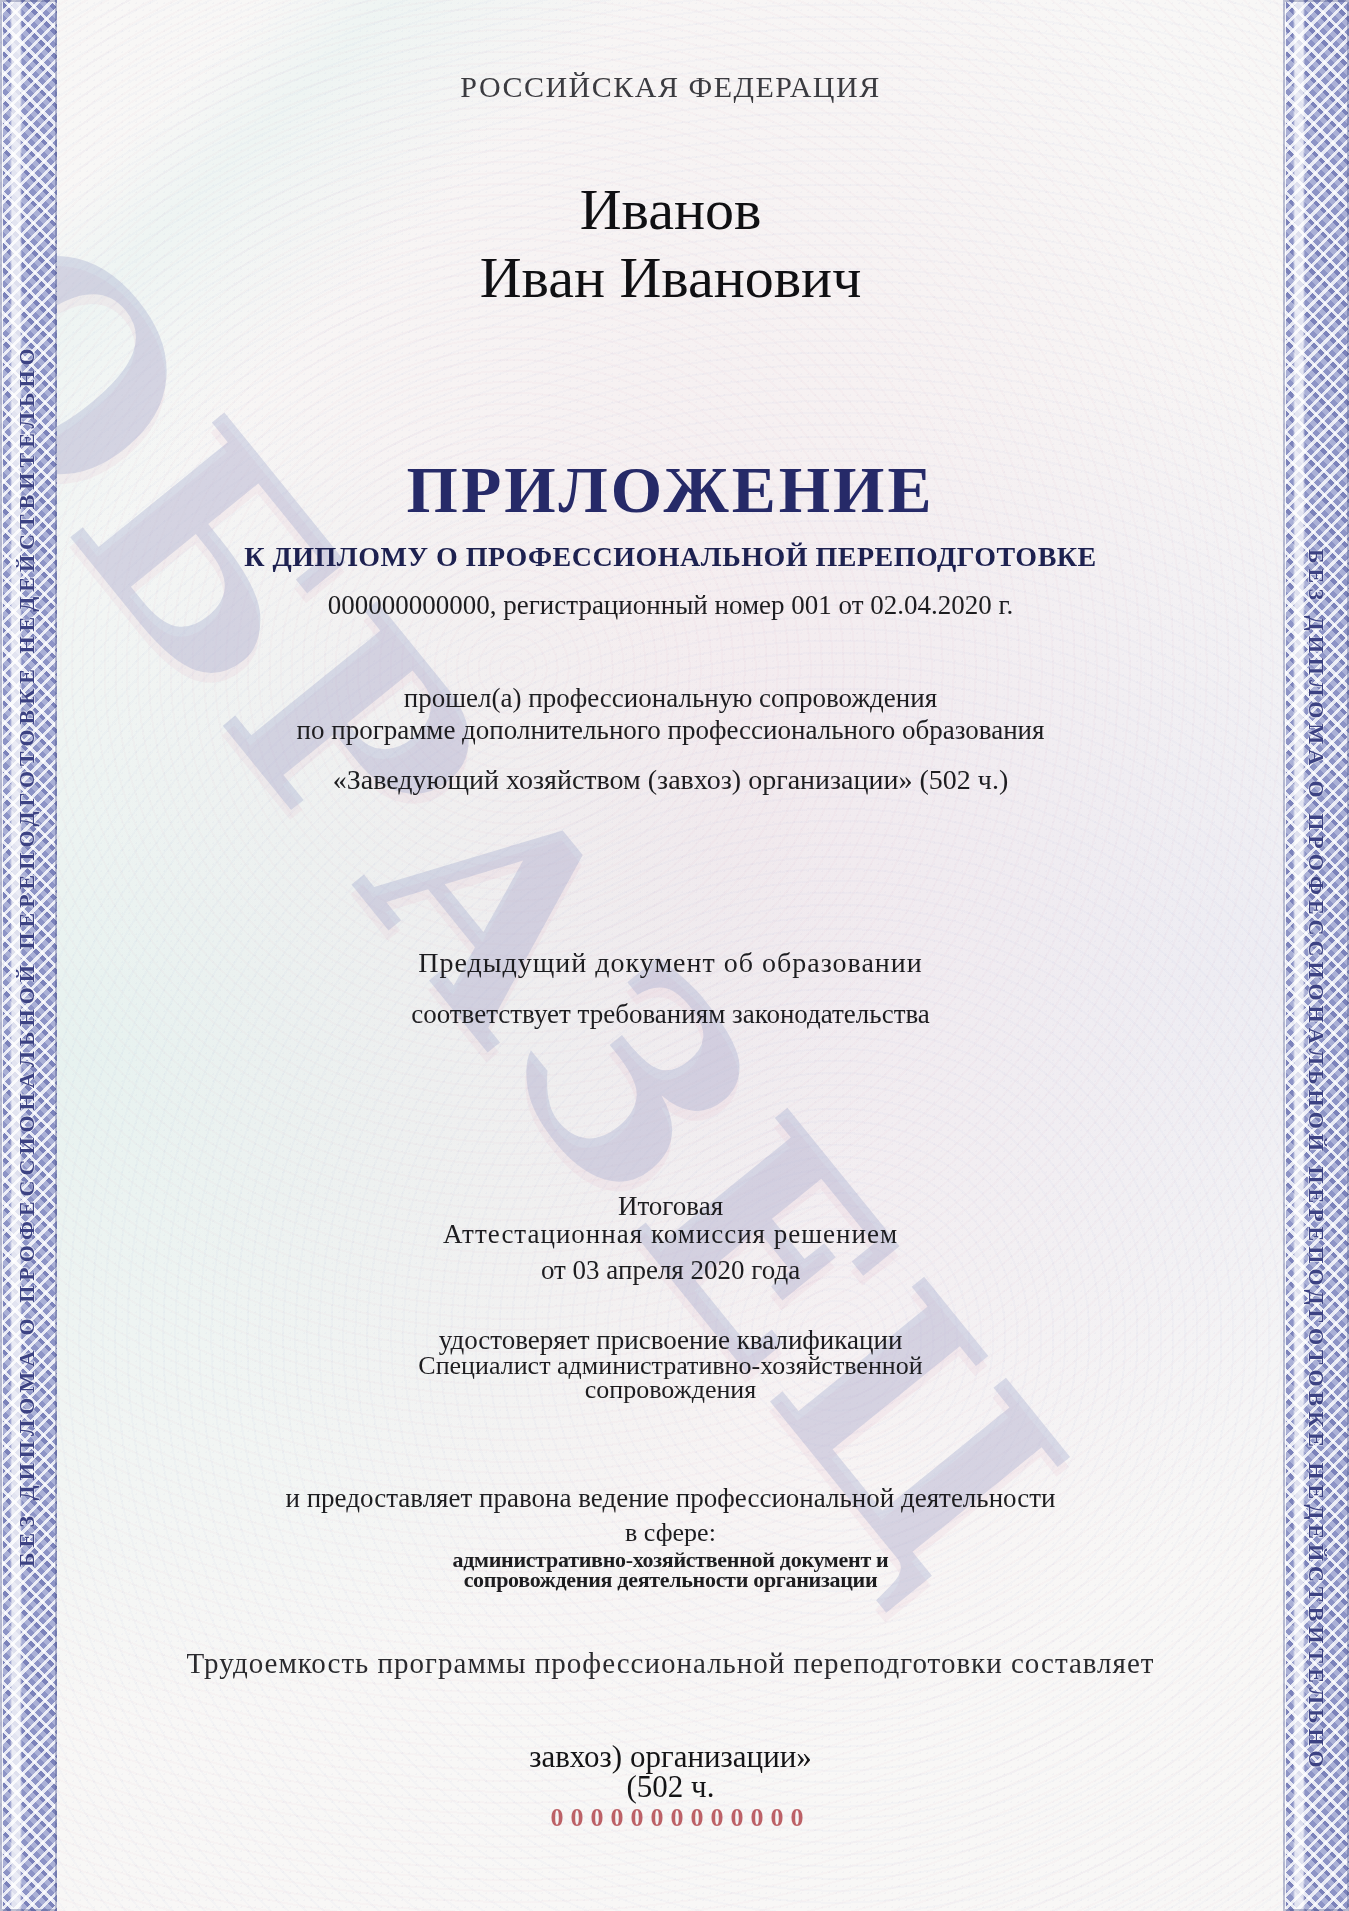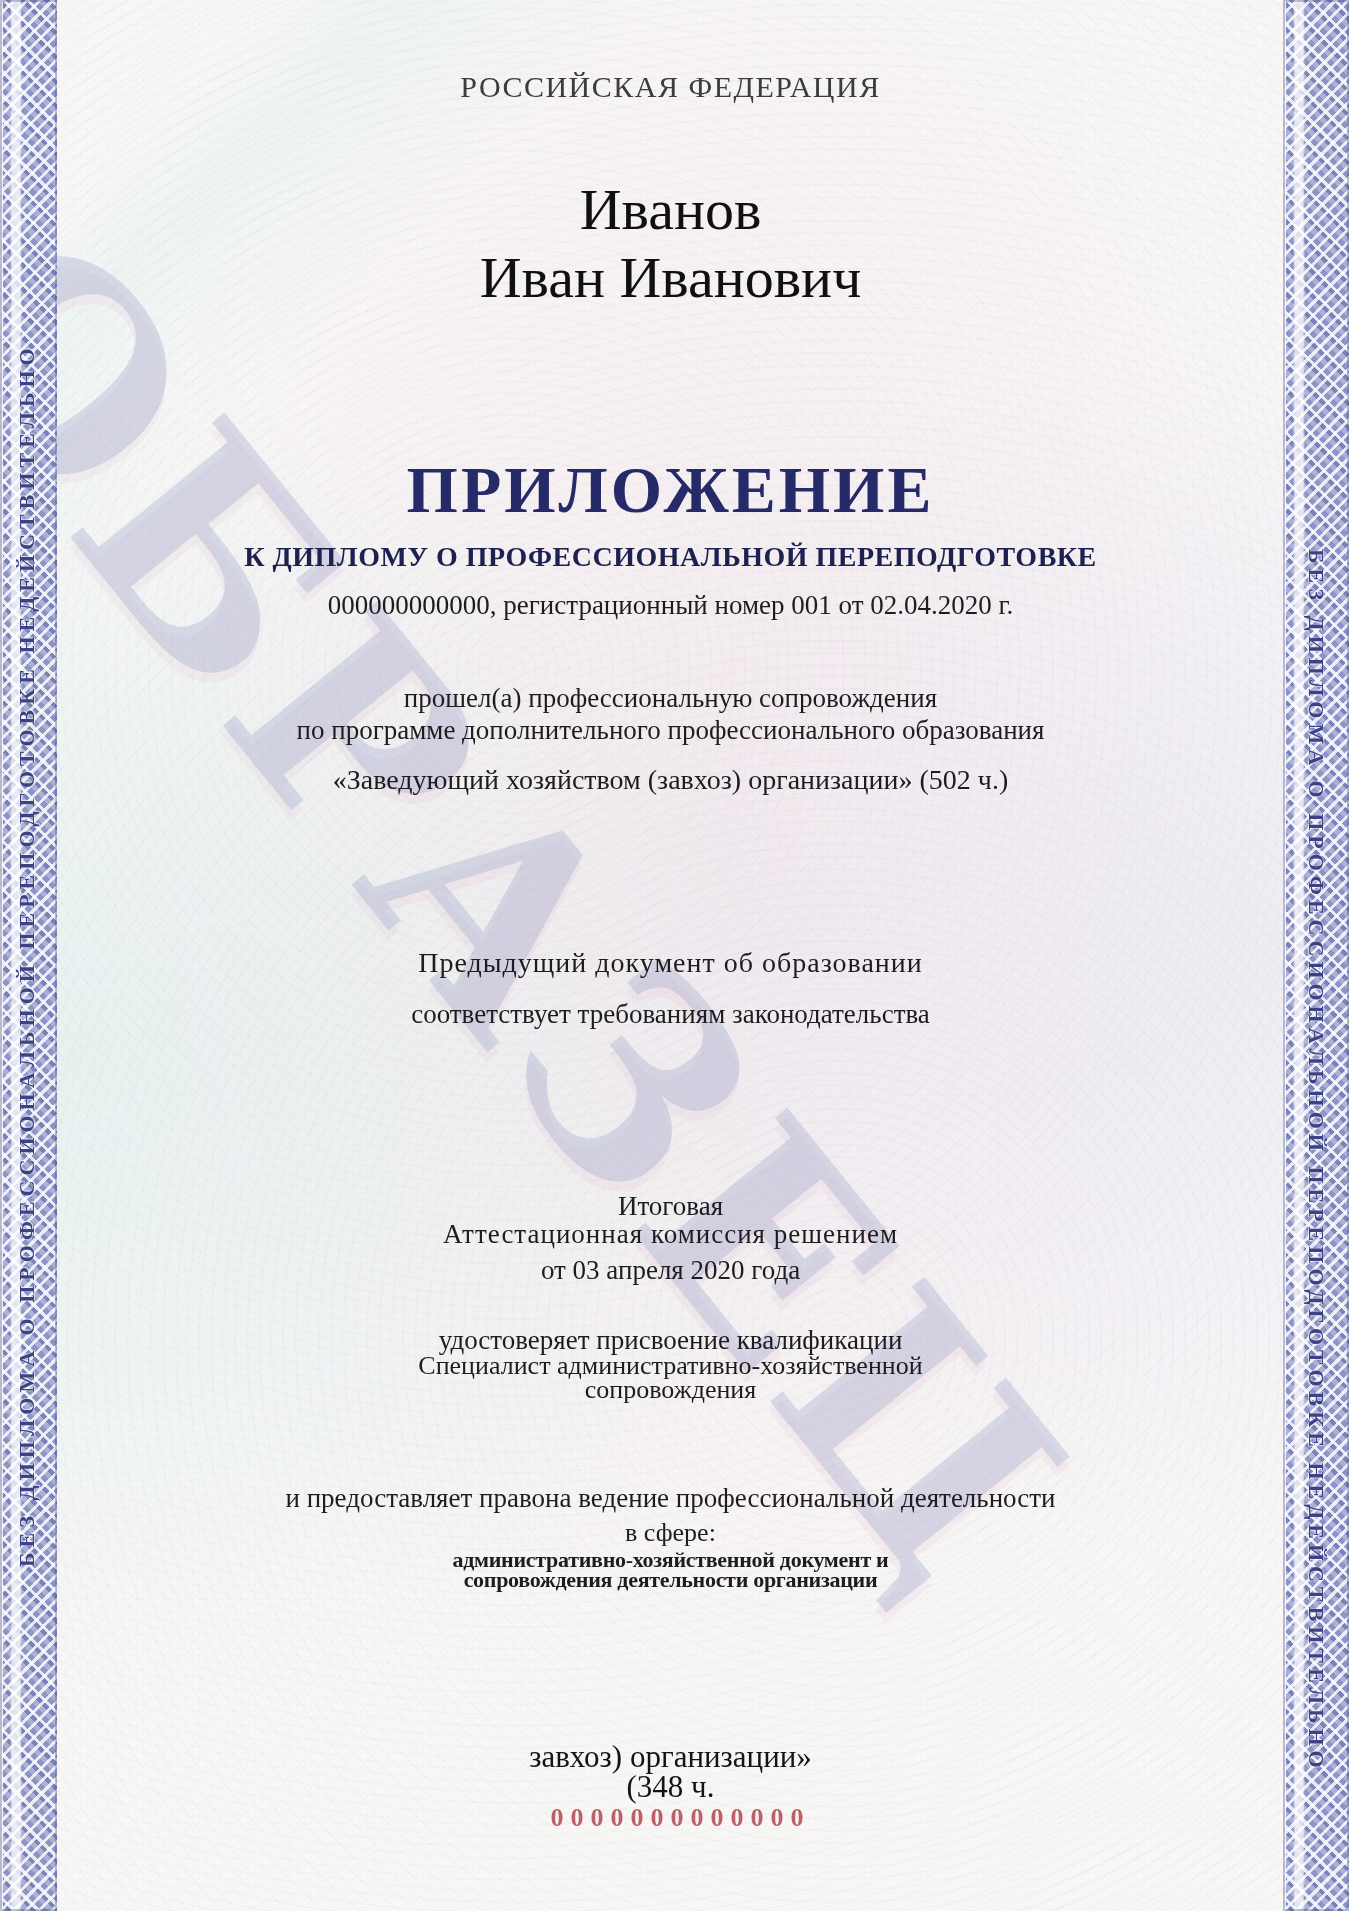--- a/index.html
+++ b/index.html
@@ -125,17 +125,18 @@
   <div class="b" id="comm1">Итоговая</div>
   <div class="b" id="comm2">Аттестационная комиссия решением</div>
   <div class="b" id="comm3">от 03 апреля 2020 года</div>
   <div class="b" id="qual1">удостоверяет присвоение квалификации</div>
   <div class="b" id="qual2">Специалист административно-хозяйственной</div>
   <div class="b" id="qual3">сопровождения</div>
   <div class="b" id="rights1">и предоставляет правона ведение профессиональной деятельности</div>
   <div class="b" id="rights2">в сфере:</div>
   <div class="b" id="rights3">административно-хозяйственной документ и</div>
   <div class="b" id="rights4">сопровождения деятельности организации</div>
+  <div class="b" id="workload">Трудоемкость программы профессиональной переподготовки составляет</div>
   <div class="b" id="foot1">завхоз) организации»</div>
-  <div class="b" id="foot2">(348 ч.</div>
+  <div class="b" id="foot2">(502 ч.</div>
   <div class="b" id="serial">0000000000000</div>
 
 </div>
 
 </body></html>

